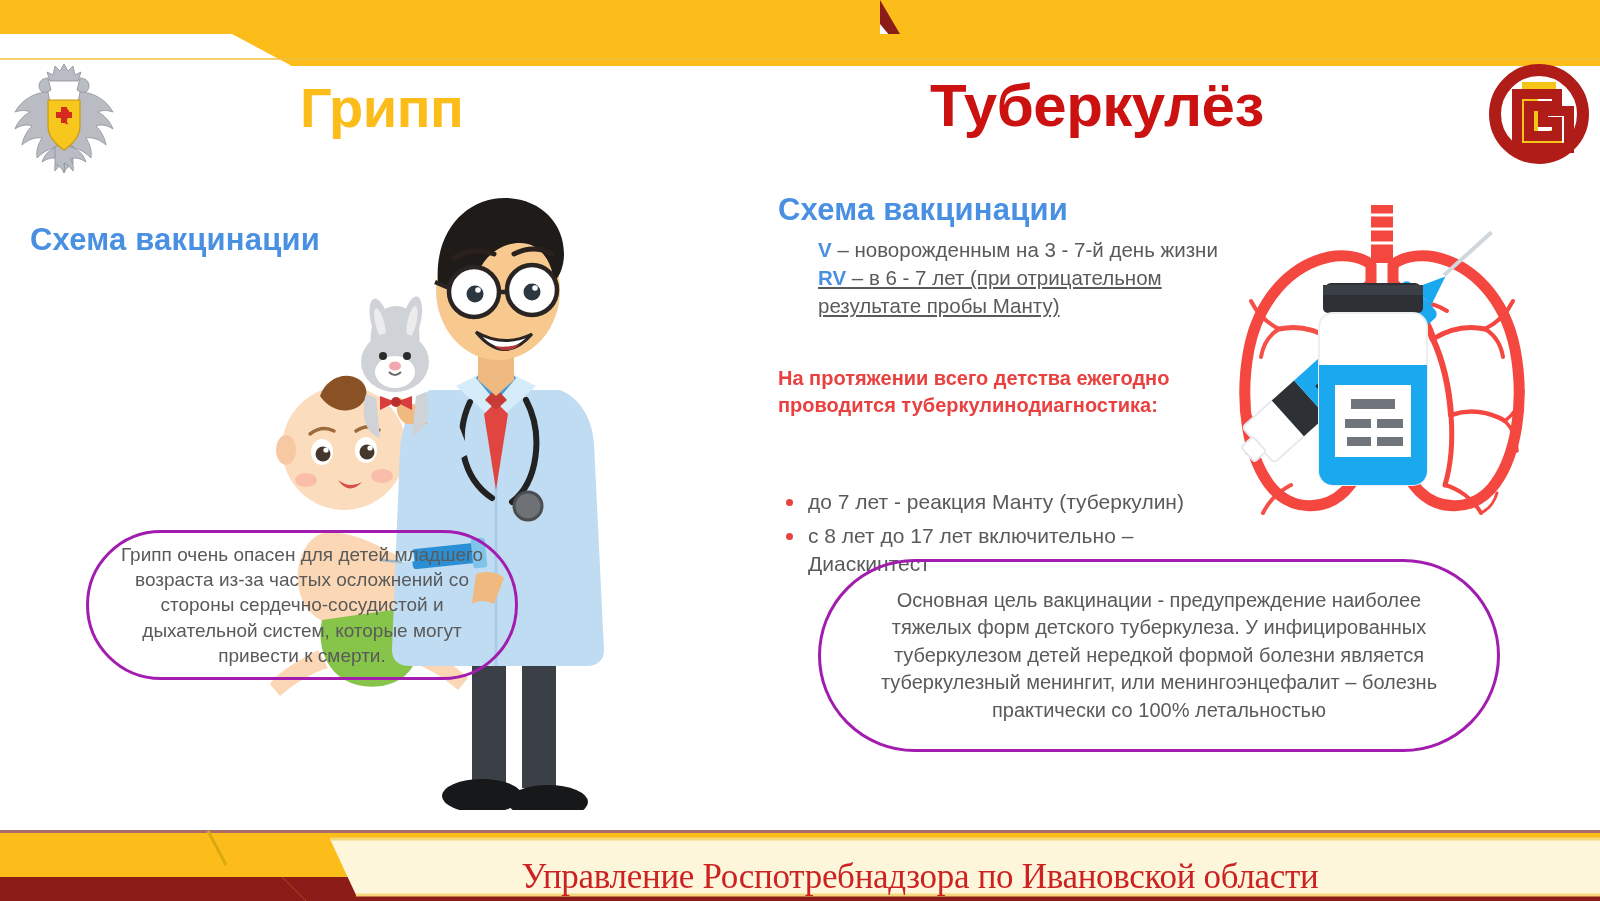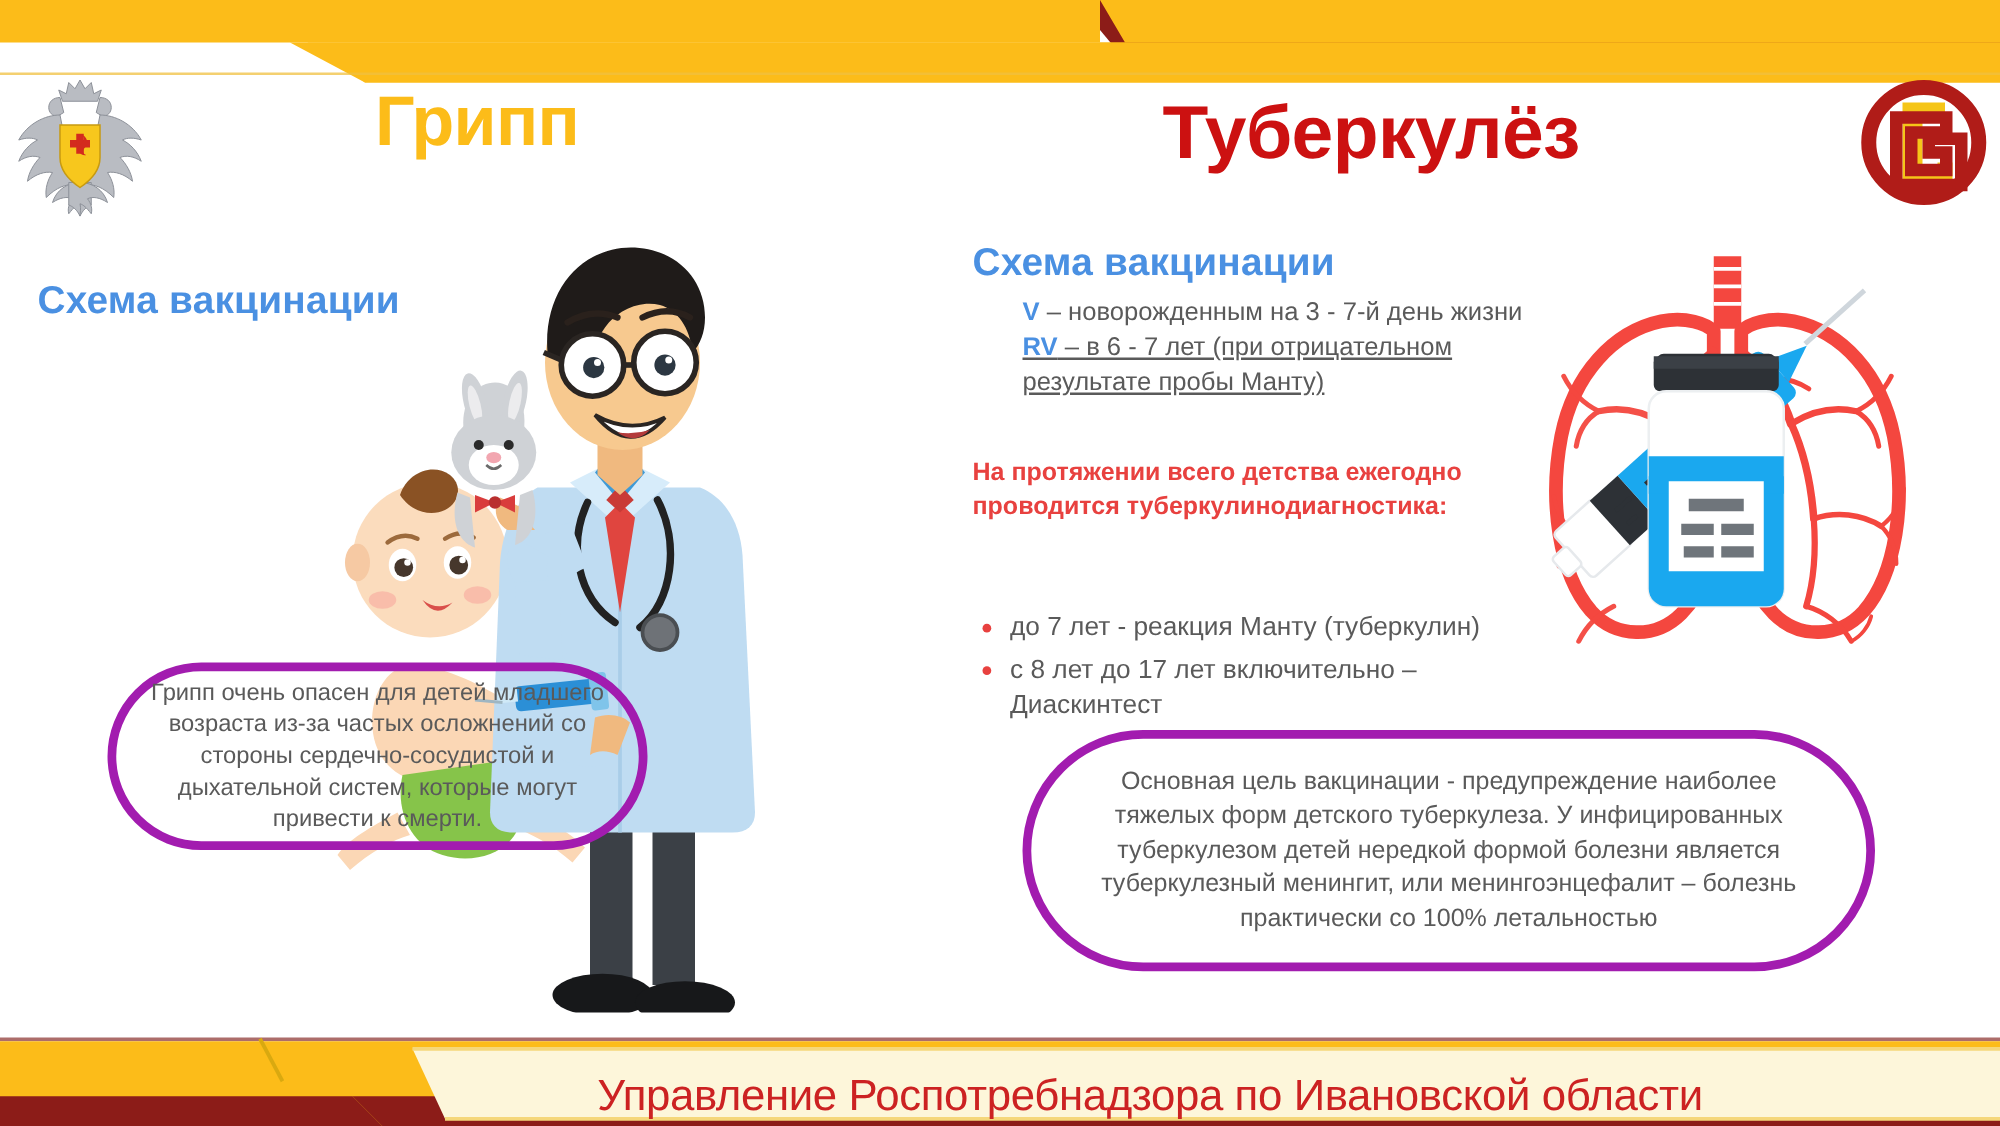--- a/index.html
+++ b/index.html
@@ -28,21 +28,21 @@
     position: absolute;
     left: 0; top: 58px;
     width: 1600px; height: 2px;
     background: #f0c040;
     opacity: .75;
   }
 
   
   .title-flu {
     position: absolute;
-    left: 300px; top: 69px;
+    left: 300px; top: 80px;
     width: 320px;
     font-size: 56px;
     font-weight: 700;
     color: #fcbc19;
     letter-spacing: -0.5px;
     line-height: 1;
     text-align: left;
   }
   .title-tb {
     position: absolute;
@@ -136,48 +136,48 @@
     position: absolute;
     left: 8px; top: 11px;
     width: 7px; height: 7px;
     border-radius: 50%;
     background: #e8413f;
   }
 
   
   .bubble {
     position: absolute;
-    border: 7px solid #a21caf;
+    border: 3px solid #a21caf;
     border-radius: 50% / 50%;
     background: transparent;
     display: flex;
     align-items: center;
     justify-content: flex-start;
     text-align: center;
     color: #5a5a5a;
   }
   .bubble-left {
     left: 86px; top: 530px;
     width: 432px; height: 150px;
     border-radius: 110px;
     font-size: 19px;
     line-height: 1.32;
     padding: 0 22px;
   }
   .bubble-right {
-    left: 818px; top: 584px;
+    left: 818px; top: 559px;
     width: 682px; height: 193px;
     border-radius: 140px;
     font-size: 20px;
     line-height: 1.38;
     padding: 0 40px;
   }
 
   
-  .footer-wrap { position: absolute; left: 0; bottom: 0; width: 1356px; height: 110px; }
+  .footer-wrap { position: absolute; left: 0; bottom: 0; width: 1356px; height: 110px; font-family: Liberation Serif, serif; }
   .footer-hairline {
     position: absolute;
     left: 0; bottom: 68px;
     width: 1600px; height: 3px;
     background: #9d5450;
     opacity: .85;
   }
   .footer-text {
     position: absolute;
     left: 0; bottom: 4px;

